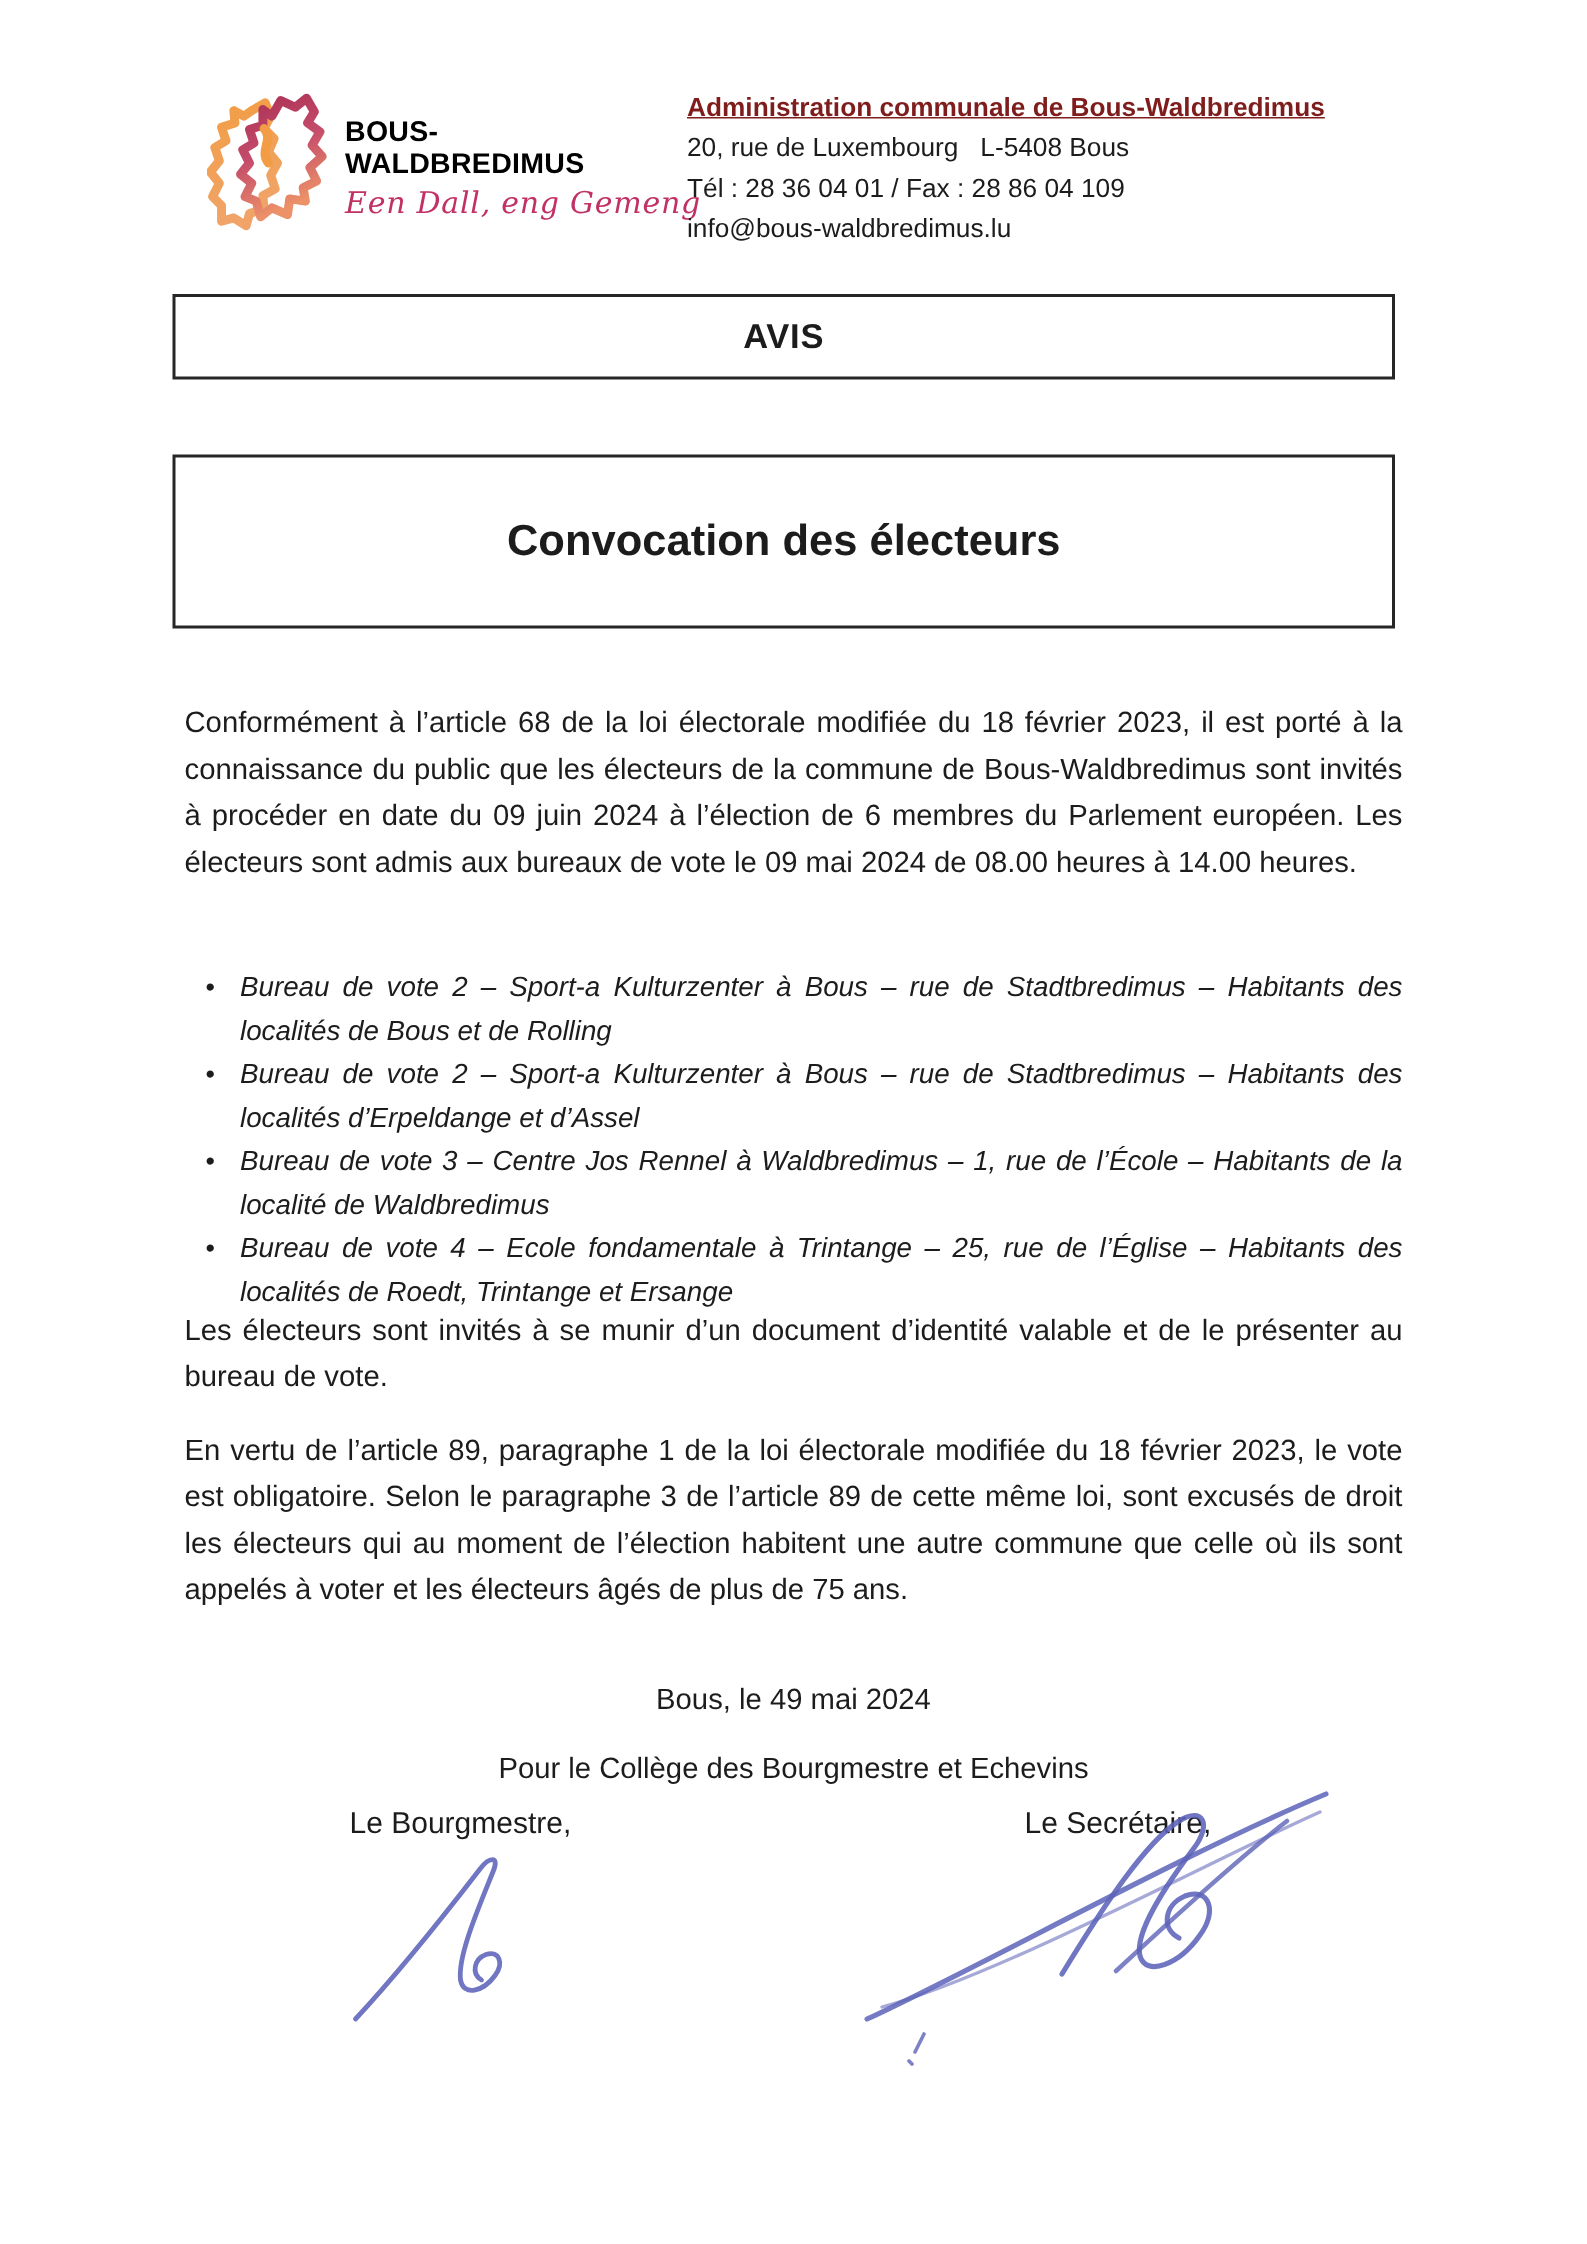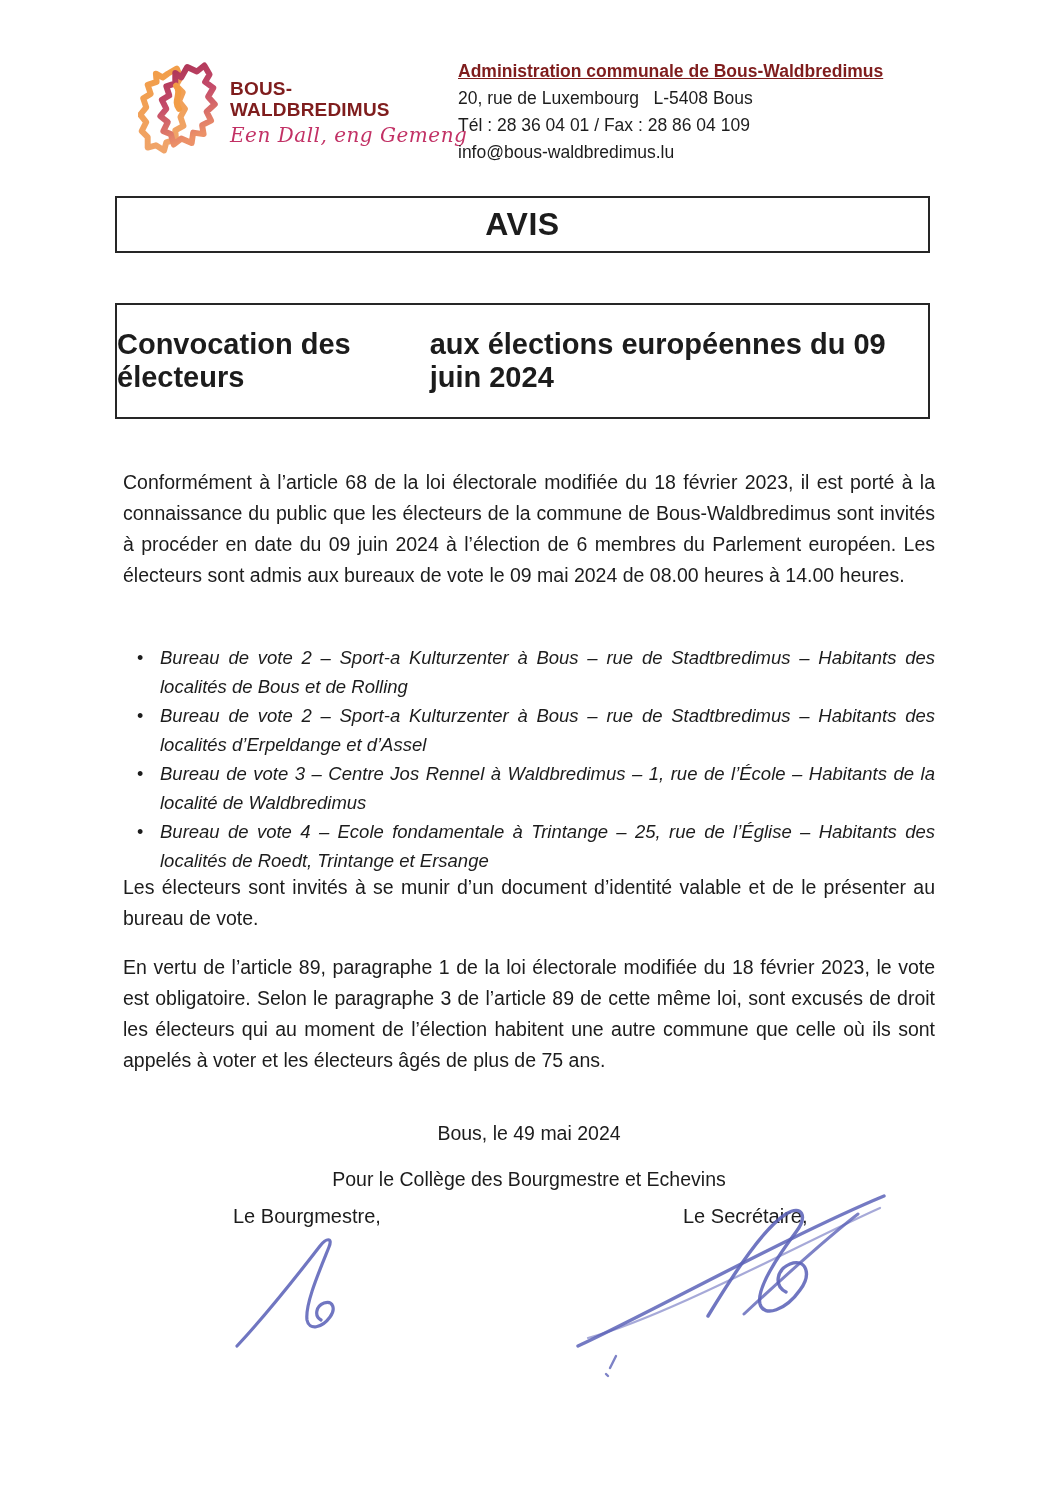--- a/index.html
+++ b/index.html
@@ -6,30 +6,30 @@
   .page {
     position:relative; width:1058px; height:1496px; margin:0 auto;
     background:#ffffff; overflow:hidden;
     font-family:"Liberation Sans", sans-serif; color:#1c1c1c;
     -webkit-font-smoothing:antialiased;
   }
   
   .logo-wrap { position:absolute; left:138px; top:56px; display:flex; }
   .logo-mark { width:82px; height:110px; }
   .logo-text { margin-left:10px; padding-top:22px; }
-  .logo-line { font-weight:bold; font-size:19px; line-height:21px; letter-spacing:0.2px; color:#7f1d1d; }
+  .logo-line { font-weight:bold; font-size:19px; line-height:21px; letter-spacing:0.2px; color:#000000; }
   .logo-tagline { font-family:"DejaVu Serif", serif; font-style:italic; font-size:20px; color:#c23165; margin-top:3px; letter-spacing:0.5px; }
   .contact { position:absolute; left:458px; top:58px; font-size:17.5px; line-height:27px; }
   .contact .org { color:#7f1d1d; font-weight:bold;text-decoration:underline; }
   
   .avis-box {
     position:absolute; left:115px; top:196px; width:811px; height:53px;
     border:2px solid #262626; display:flex; align-items:center; justify-content:center;
   }
-  .avis-box .avis-label { font-size:32px; font-weight:bold; letter-spacing:0.5px; }
+  .avis-box .avis-label { font-size:23px; font-weight:bold; letter-spacing:0.5px; }
   .title-box {
     position:absolute; left:115px; top:303px; width:811px; height:112px;
     border:2px solid #262626; display:flex; flex-direction:row; align-items:center; justify-content:space-evenly;
   }
   .title-line { font-size:29px; font-weight:bold; }
   
   .para { position:absolute; left:123px; width:812px; font-size:19.5px; line-height:31px; text-align:justify; }
   .p1 { top:467px; }
   .p2 { top:872px; }
   .p3 { top:952px; }
@@ -85,21 +85,20 @@
     <div>Tél : 28 36 04 01 / Fax : 28 86 04 109</div>
     <div>info@bous-waldbredimus.lu</div>
   </div>
 
   <div class="avis-box">
     <span class="avis-label">AVIS</span>
   </div>
 
   <div class="title-box">
     <div class="title-line">Convocation des électeurs</div>
-    <div class="title-line">aux élections européennes du 09 juin 2024</div>
   </div>
 
   <div class="para p1">Conformément à l’article 68 de la loi électorale modifiée du 18 février 2023, il est porté à la connaissance du public que les électeurs de la commune de Bous-Waldbredimus sont invités à procéder en date du 09 juin 2024 à l’élection de 6 membres du Parlement européen. Les électeurs sont admis aux bureaux de vote le 09 mai 2024 de 08.00 heures à 14.00 heures.</div>
 
   <div class="bullets">
     <div class="bullet-item">
       <span class="marker">•</span>
       <span>Bureau de vote 2 – Sport-a Kulturzenter à Bous – rue de Stadtbredimus – Habitants des localités de Bous et de Rolling</span>
     </div>
     <div class="bullet-item">

